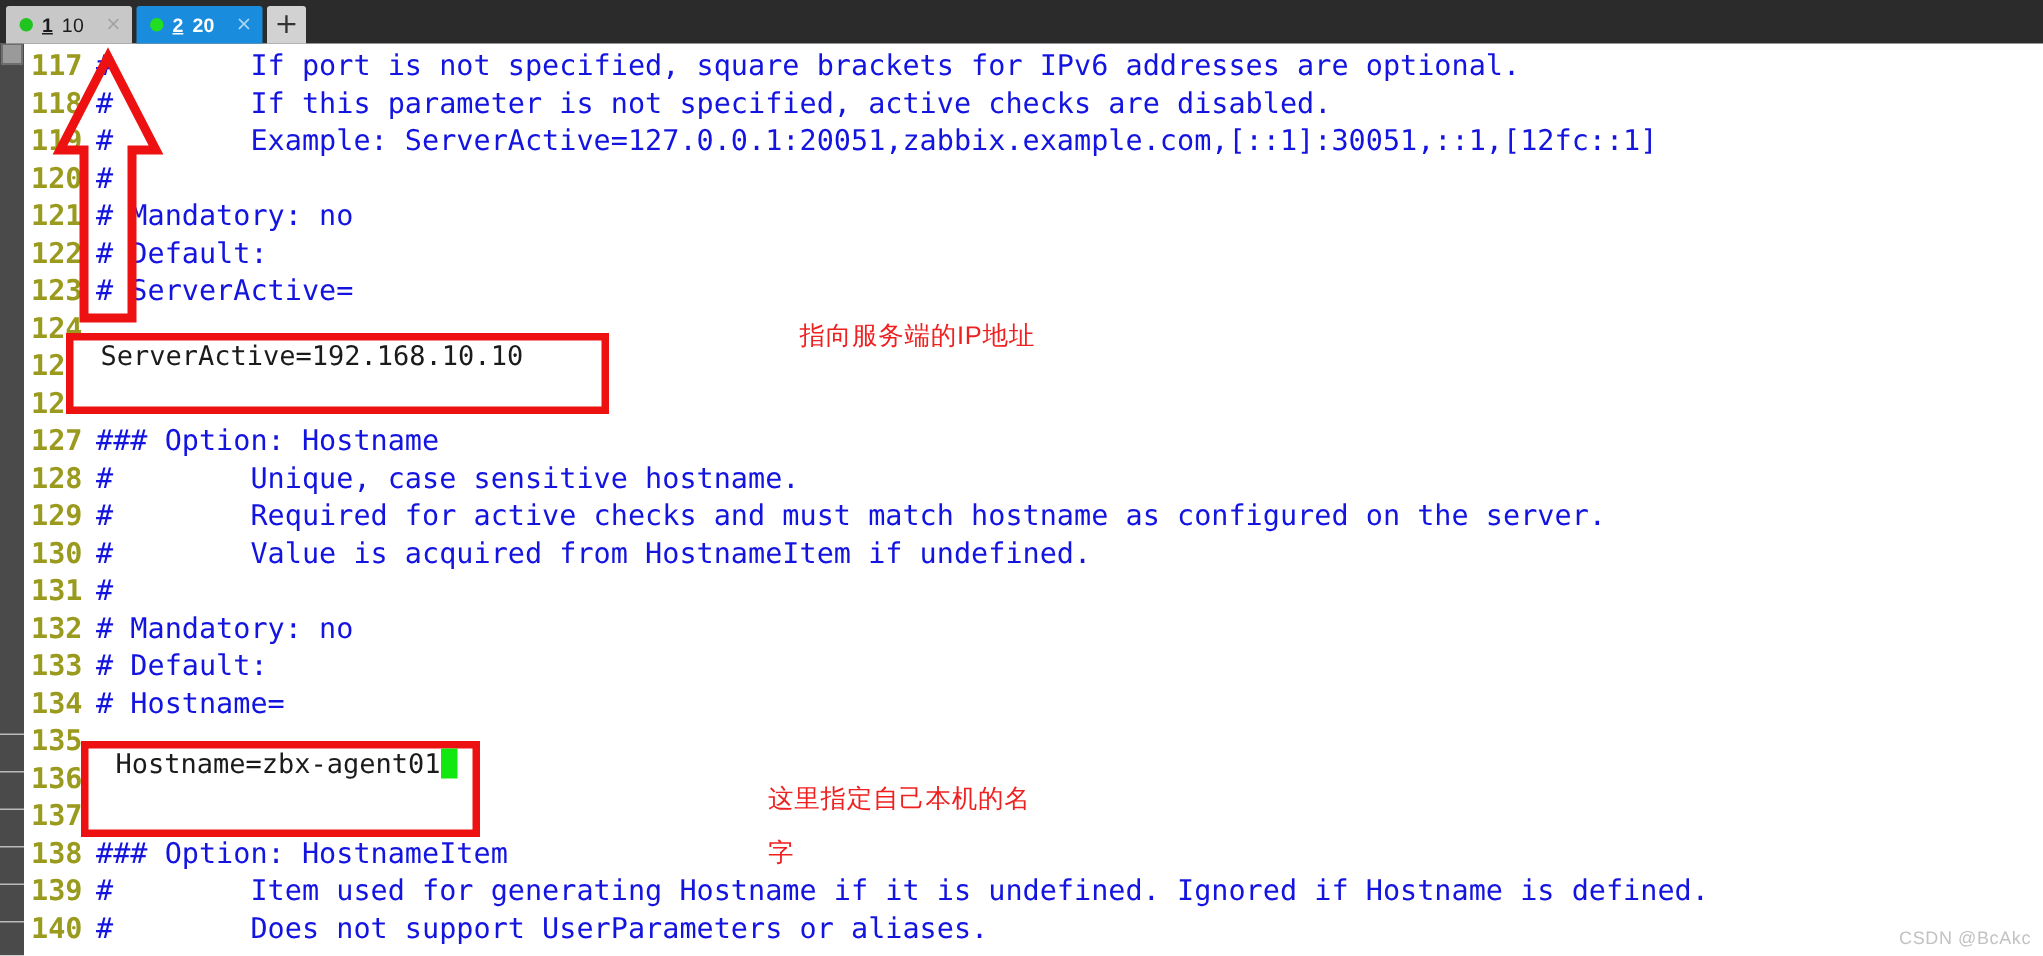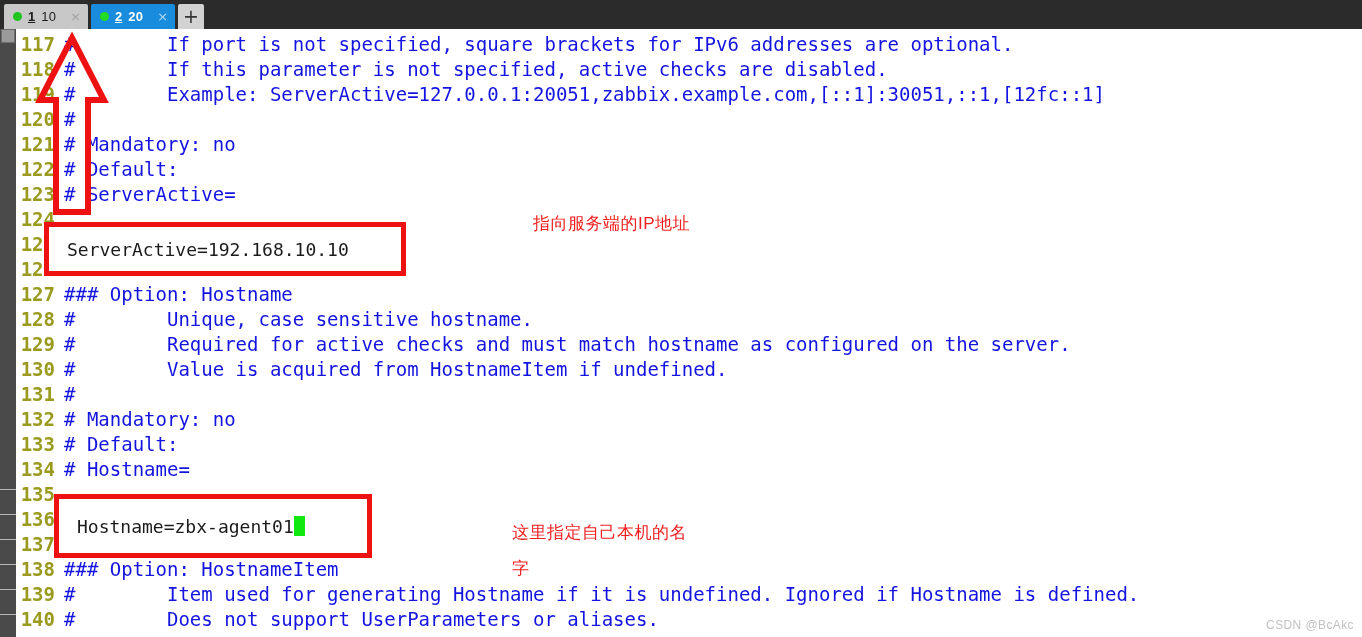--- a/index.html
+++ b/index.html
@@ -120,21 +120,21 @@
     position: absolute;
     left: 0; top: 0; width: 1362px; height: 637px;
     pointer-events: none;
     z-index: 30;
   }
   .anno-box {
     position: absolute;
     border: 5px solid #ee1111;
     background: #ffffff;
     display: flex;
-    align-items: center;
+    align-items: flex-start;
     padding-left: 18px;
     font-family: "DejaVu Sans Mono", monospace;
     font-size: 18px;
     color: #1b1b1b;
   }
   .anno-box .cursor {
     display: inline-block;
     width: 11px; height: 20px;
     background: #10e810;
     vertical-align: -3px;
@@ -195,21 +195,21 @@
 <div class="overlay">
 
   <svg width="1362" height="637" style="position:absolute;left:0;top:0">
     <path d="M 72 38 L 104 100 L 88 100 L 88 212 L 56 212 L 56 100 L 40 100 Z" fill="none" stroke="#ee1111" stroke-width="6" stroke-linejoin="miter"></path>
   </svg>
 
   <div class="anno-box" style="left:44px; top:222px; width:362px; height:54px;">
     <span>ServerActive=192.168.10.10</span>
   </div>
 
-  <div class="anno-box" style="left:54px; top:494px; width:318px; height:64px;">
+  <div class="anno-box" style="left:54px; top:494px; width:266px; height:64px;">
     <span>Hostname=zbx-agent01</span>
       <span class="cursor"></span>
   </div>
 
   <div class="cn-note" style="left:533px; top:203px;">指向服务端的IP地址</div>
 
   <div class="cn-note" style="left:512px; top:512px;">这里指定自己本机的名</div>
   <div class="cn-note" style="left:512px; top:548px;">字</div>
 
   <div class="watermark">CSDN @BcAkc</div>

